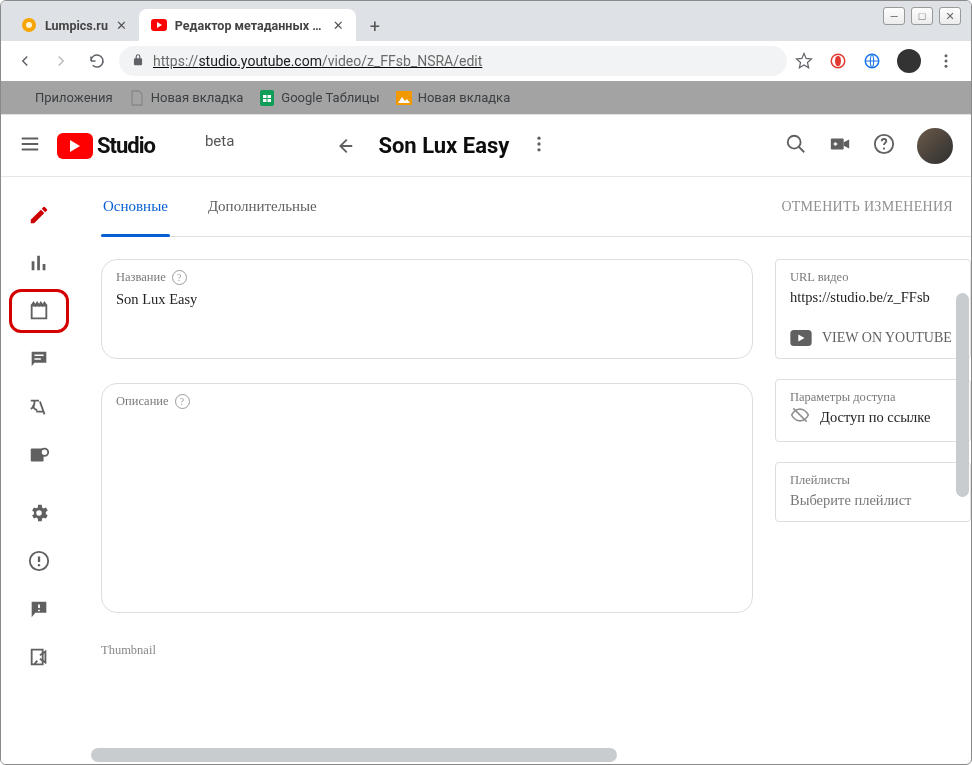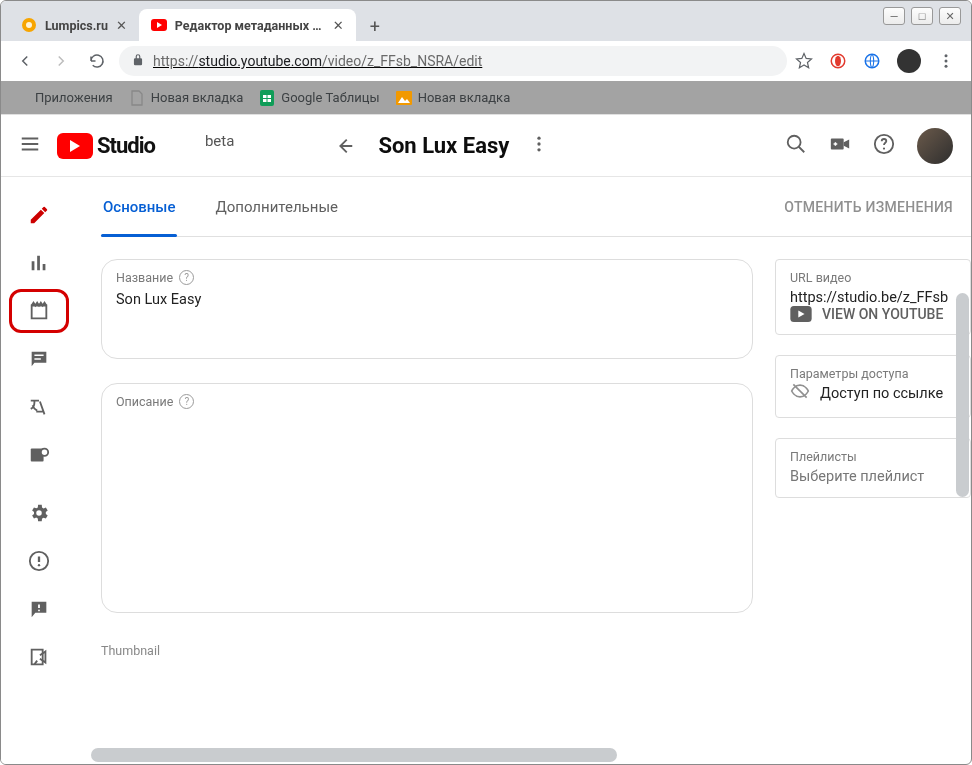--- a/index.html
+++ b/index.html
@@ -98,21 +98,21 @@
 .studio-logo .word{font-weight:700;font-size:22px;letter-spacing:-1px;color:#111;}
 .studio-logo .beta{font-size:15px;color:#555;margin-top:-10px;margin-left:2px;padding-left:44px;}
 .hdr-center{flex:1;display:flex;align-items:center;gap:20px;}
 .hdr-back{margin-left:80px;}
 .hdr-title{font-size:22px;font-weight:700;color:#0d0d0d;}
 .hdr-more svg{width:20px;height:20px;fill:#606060;}
 .hdr-actions{display:flex;align-items:center;gap:22px;}
 .hdr-actions svg{width:22px;height:22px;fill:#606060;}
 .hdr-avatar{width:36px;height:36px;border-radius:50%;background:linear-gradient(135deg,#6b5a4b,#2e2e2e);}
 
-.layout { display:flex; height: calc(765px - 40px - 40px - 34px - 62px); }
+.layout { display:flex; height: calc(765px - 40px - 40px - 34px - 62px); font-family: Liberation Serif, serif; }
 .sidebar {
   width: 76px; background:#fff;
   border-right: none;
   display:flex; flex-direction:column;
   padding-top: 14px;
 }
 .sb-item{
   height:48px; display:flex; align-items:center; justify-content:center;
   color:#606060; cursor:pointer;
 }
@@ -148,21 +148,21 @@
 .field-card.tall{ min-height: 230px;}
 .field-label{ font-size:12.5px; color:#7a7a7a; display:flex; align-items:center; gap:6px;}
 .field-label .help{width:15px;height:15px;border:1.5px solid #9b9b9b;border-radius:50%;display:inline-flex;align-items:center;justify-content:center;font-size:10px;color:#9b9b9b;}
 .field-value{ font-size:14.5px; color:#222; margin-top:6px;}
 .side-card{
   border:1px solid #ddd; border-radius:4px;
   padding: 10px 0 12px 14px;
 }
 .side-label{font-size:12.5px;color:#7a7a7a;}
 .side-value{font-size:14.5px;color:#222;margin-top:4px;white-space:nowrap;overflow:hidden;}
-.side-action{display:flex;align-items:center;gap:10px;color:#606060;font-size:14px;font-weight:500;margin-top:0;}
+.side-action{display:flex;align-items:center;gap:10px;color:#606060;font-size:14px;font-weight:500;margin-top:24px;}
 .side-action svg{width:22px;height:16px;fill:#606060;}
 .side-visibility{display:flex;align-items:center;gap:10px;margin-top:0;}
 .side-visibility svg{width:20px;height:20px;fill:#909090;}
 .thumb-label{font-size:12.5px;color:#888;margin-top:6px;}
 
 .hscroll{
   position:absolute; left:90px; right:4px; bottom:2px; height:14px;
 }
 .hscroll-track{height:100%;}
 .hscroll-thumb{position:absolute;left:0;top:0;bottom:0;width:60%;background:#c9cccf;border-radius:7px;}

